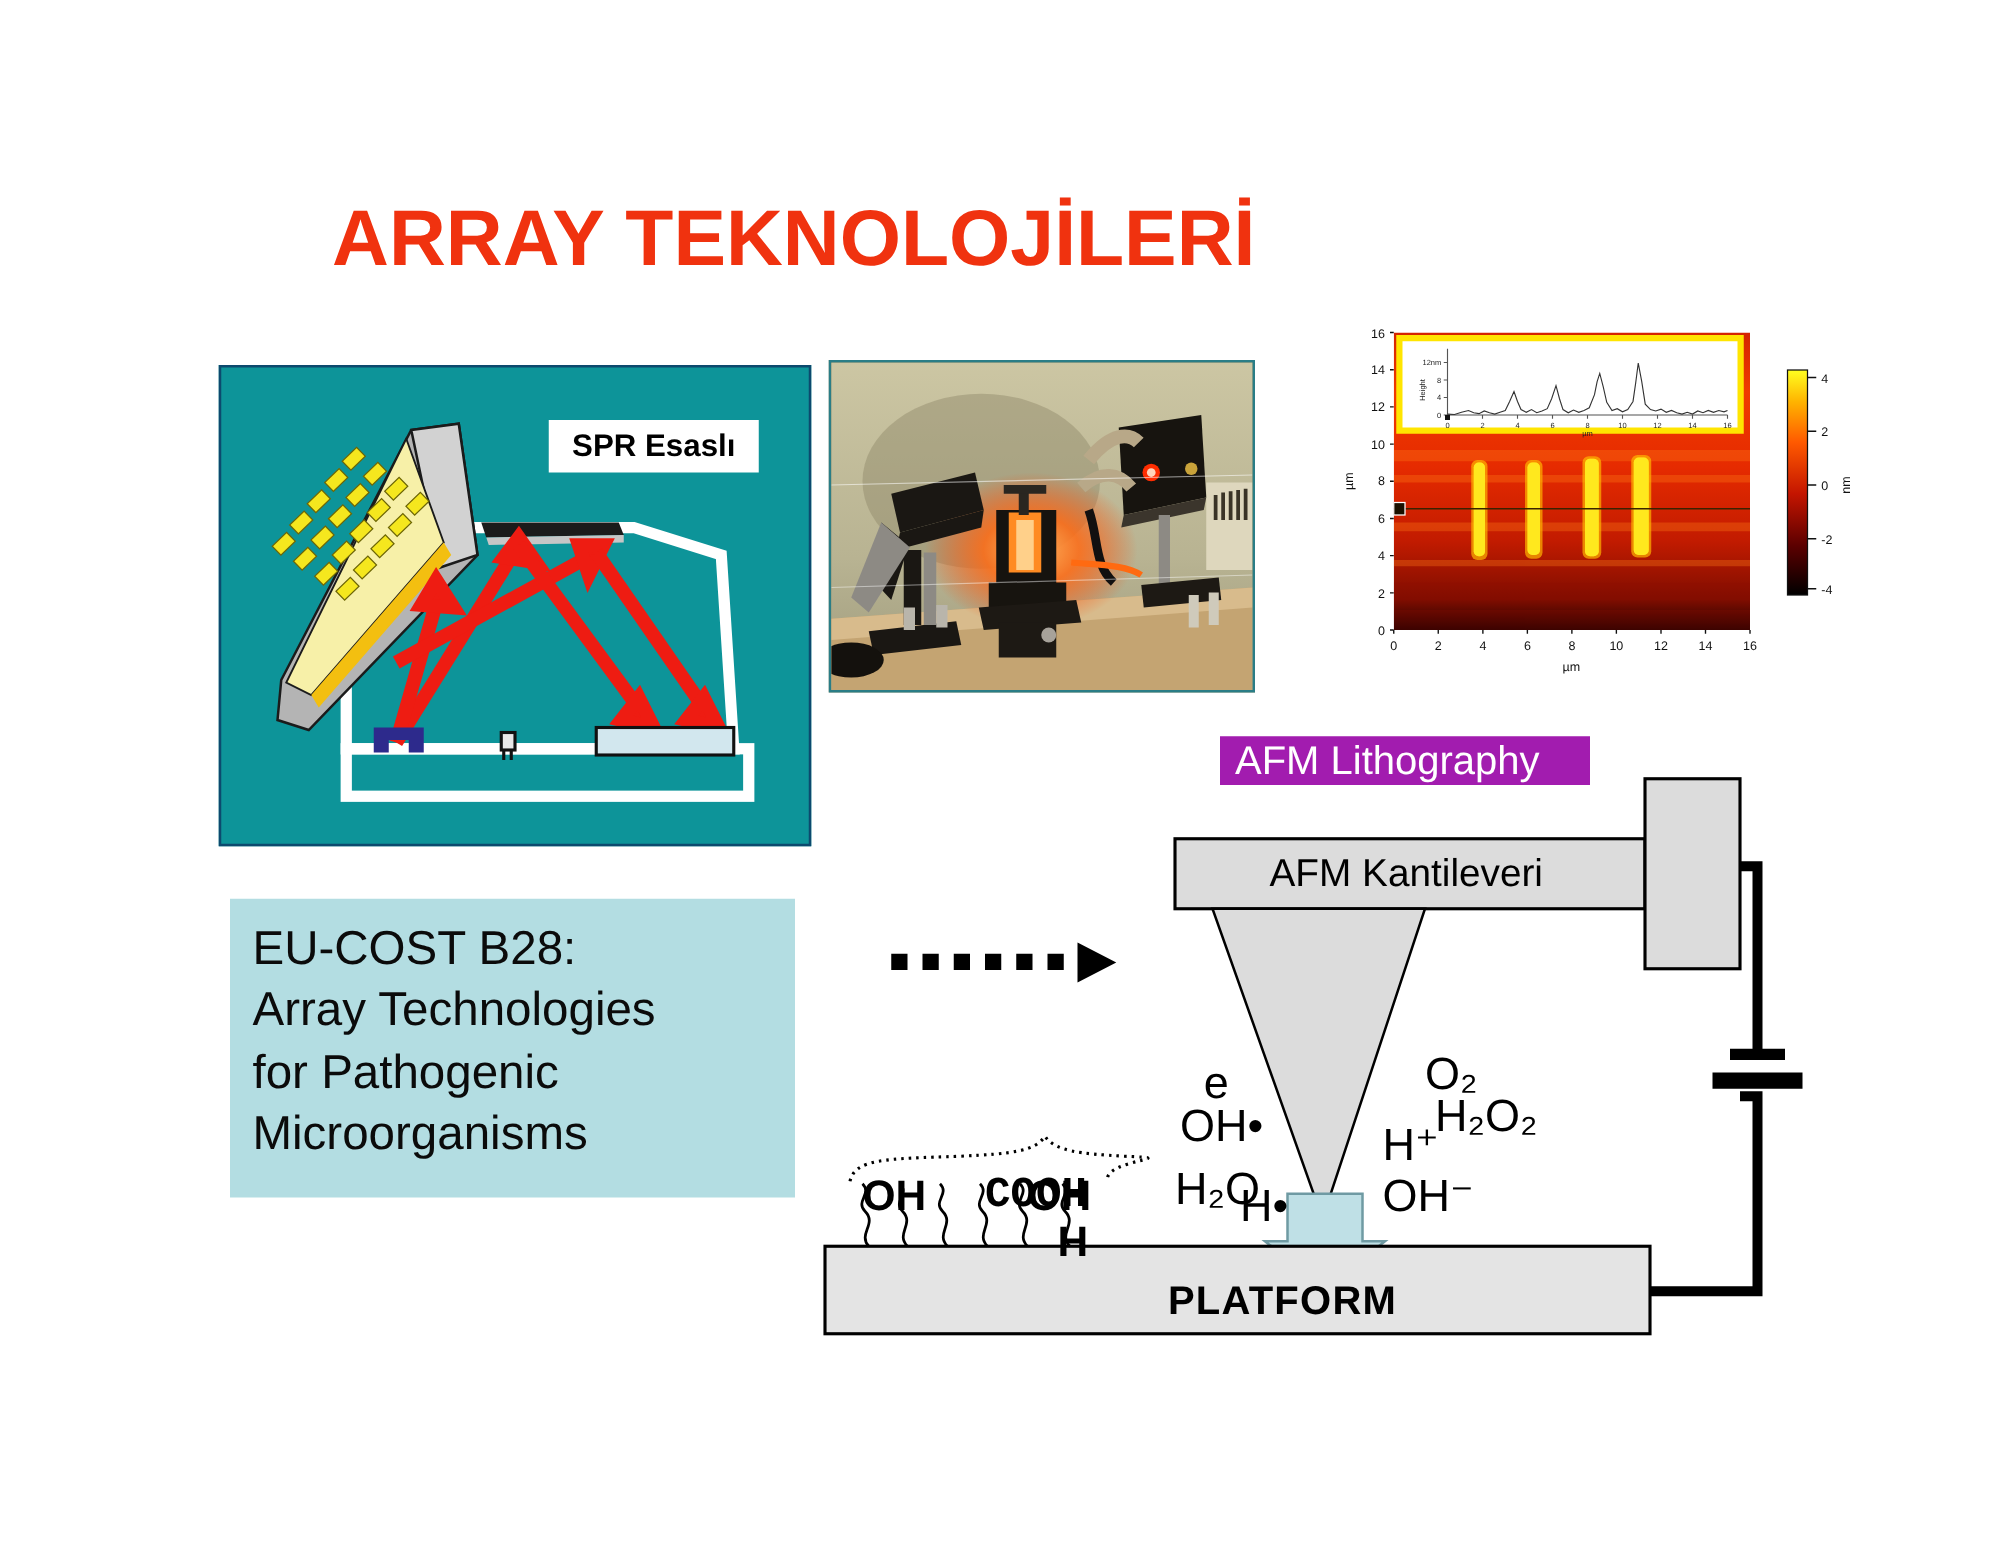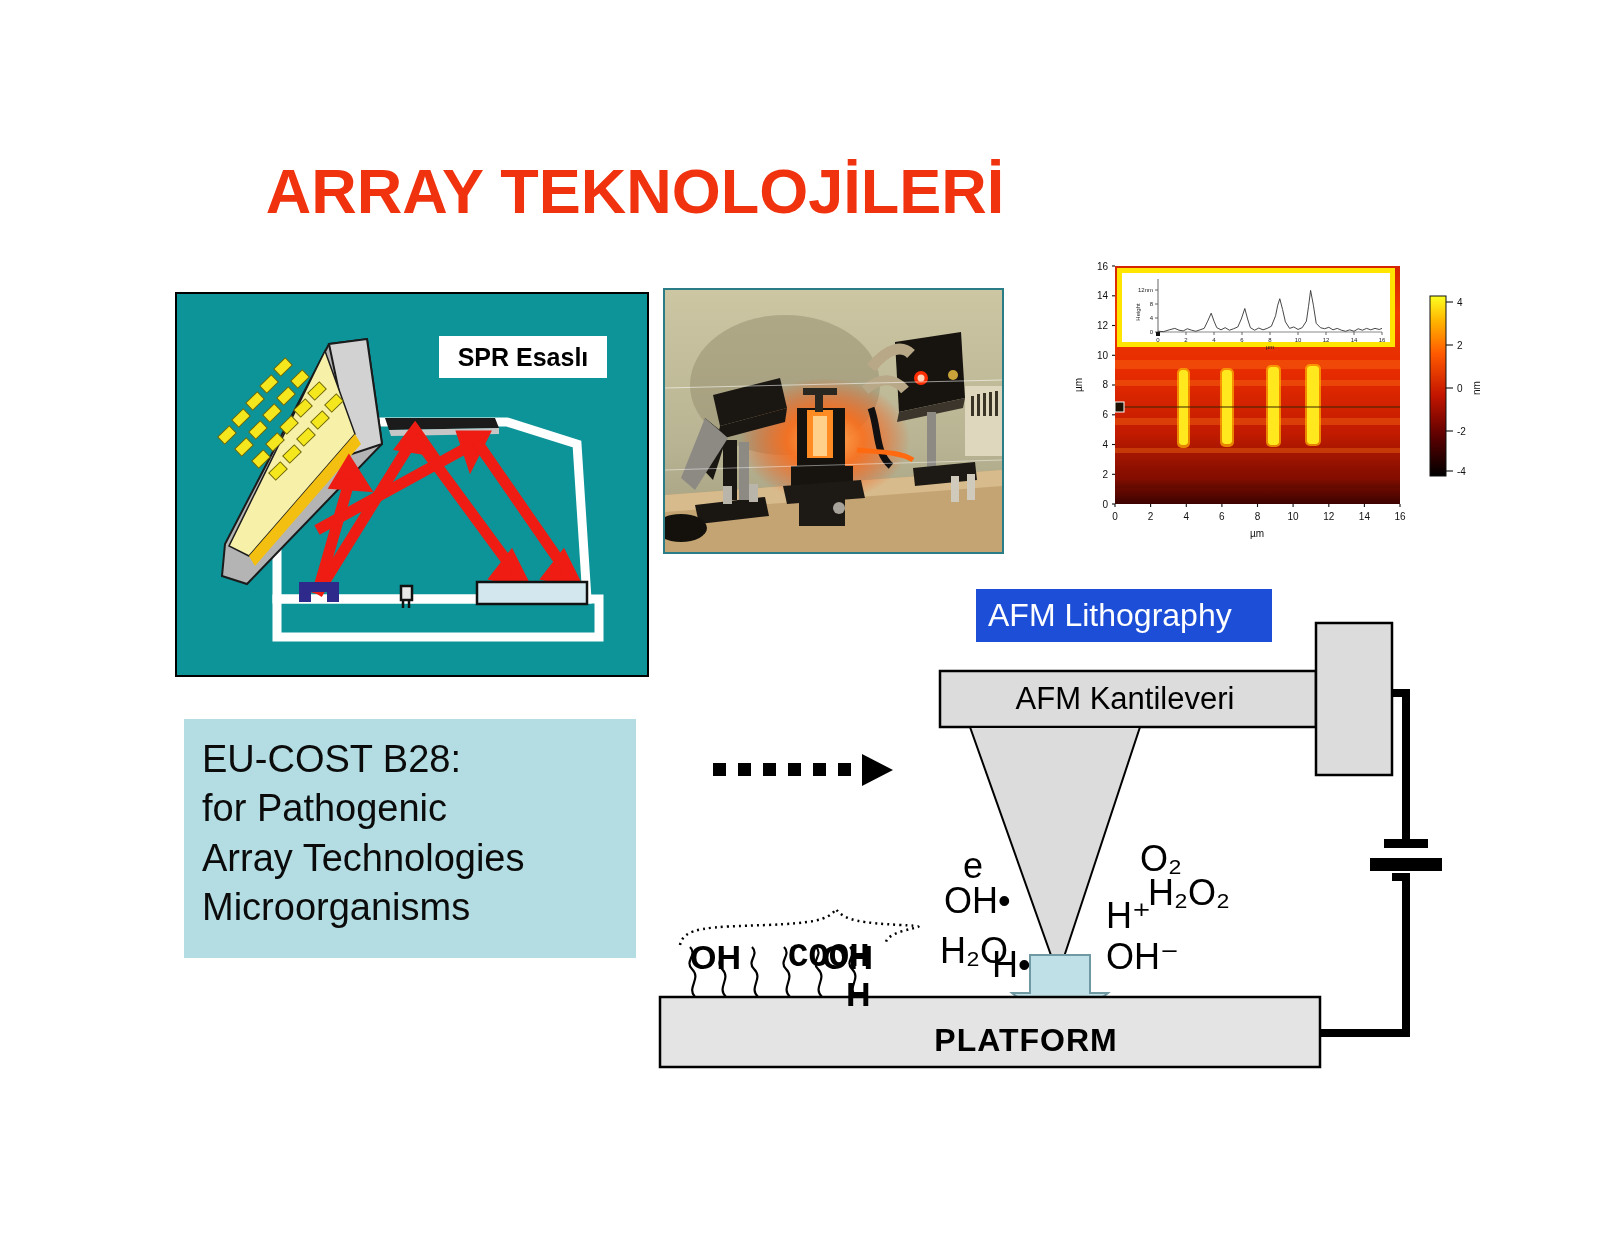--- a/index.html
+++ b/index.html
@@ -9,21 +9,21 @@
   
   #title{
     position:absolute; left:185px; top:155px; width:900px;
     font-size:63px; font-weight:bold; letter-spacing:0px;
     color:#f0320f; white-space:nowrap;text-align:center;
   }
 
   
   #spr-panel{
     position:absolute; left:175px; top:292px; width:474px; height:385px;
-    background:#0d9499; border:2px solid #000000; box-sizing:border-box;
+    background:#0d9499; border:2px solid #0c4a6e; box-sizing:border-box;
   }
   #spr-label{
     position:absolute; left:262px; top:42px; width:168px; height:42px;
     background:#fff; display:flex; align-items:center; justify-content:center;
     font-size:25px; font-weight:bold; color:#000;
   }
   #spr-svg{position:absolute;left:0;top:0;width:474px;height:385px;}
 
   
   #photo{
@@ -39,22 +39,22 @@
 
   
   #eucost{
     position:absolute; left:184px; top:719px; width:452px; height:239px;
     background:#b3dde2; padding:16px 18px 12px 18px; box-sizing:border-box;
     font-size:38px; line-height:1.30; color:#0b0b0b;
   }
 
   
   #litho-badge{
-    position:absolute; left:976px; top:589px; width:296px; height:53px;
-    background:#1d4ed8; color:#fff; font-size:32px;
+    position:absolute; left:976px; top:589px; width:296px; height:39px;
+    background:#a21caf; color:#fff; font-size:32px;
     display:flex; align-items:center; padding-left:12px; box-sizing:border-box;
   }
 
   
   #afm-schem{position:absolute;left:650px;top:615px;width:800px;height:470px;}
 
   .cantilever-label{
     position:absolute; left:940px; top:671px; width:370px; height:56px;
     display:flex; align-items:center; justify-content:center;
     font-size:31px; color:#000; pointer-events:none;
@@ -397,22 +397,22 @@
         <text x="397" y="183">-2</text>
           <text x="397" y="223">-4</text>
       </g>
       <text x="420" y="136" font-size="10" fill="#111" text-anchor="middle" transform="rotate(-90 420 136)">nm</text>
     </g>
   </svg>
 </div>
 
 <div id="eucost">
   <div>EU-COST B28:</div>
+  <div>Array Technologies</div>
   <div>for Pathogenic</div>
-  <div>Array Technologies</div>
   <div>Microorganisms</div>
 </div>
 
 <div id="litho-badge">AFM Lithography</div>
 
 <svg id="afm-schem" viewBox="0 0 800 470">
 
   <g fill="#000">
     <rect x="63" y="148" width="13" height="13"></rect>
     <rect x="88" y="148" width="13" height="13"></rect>

